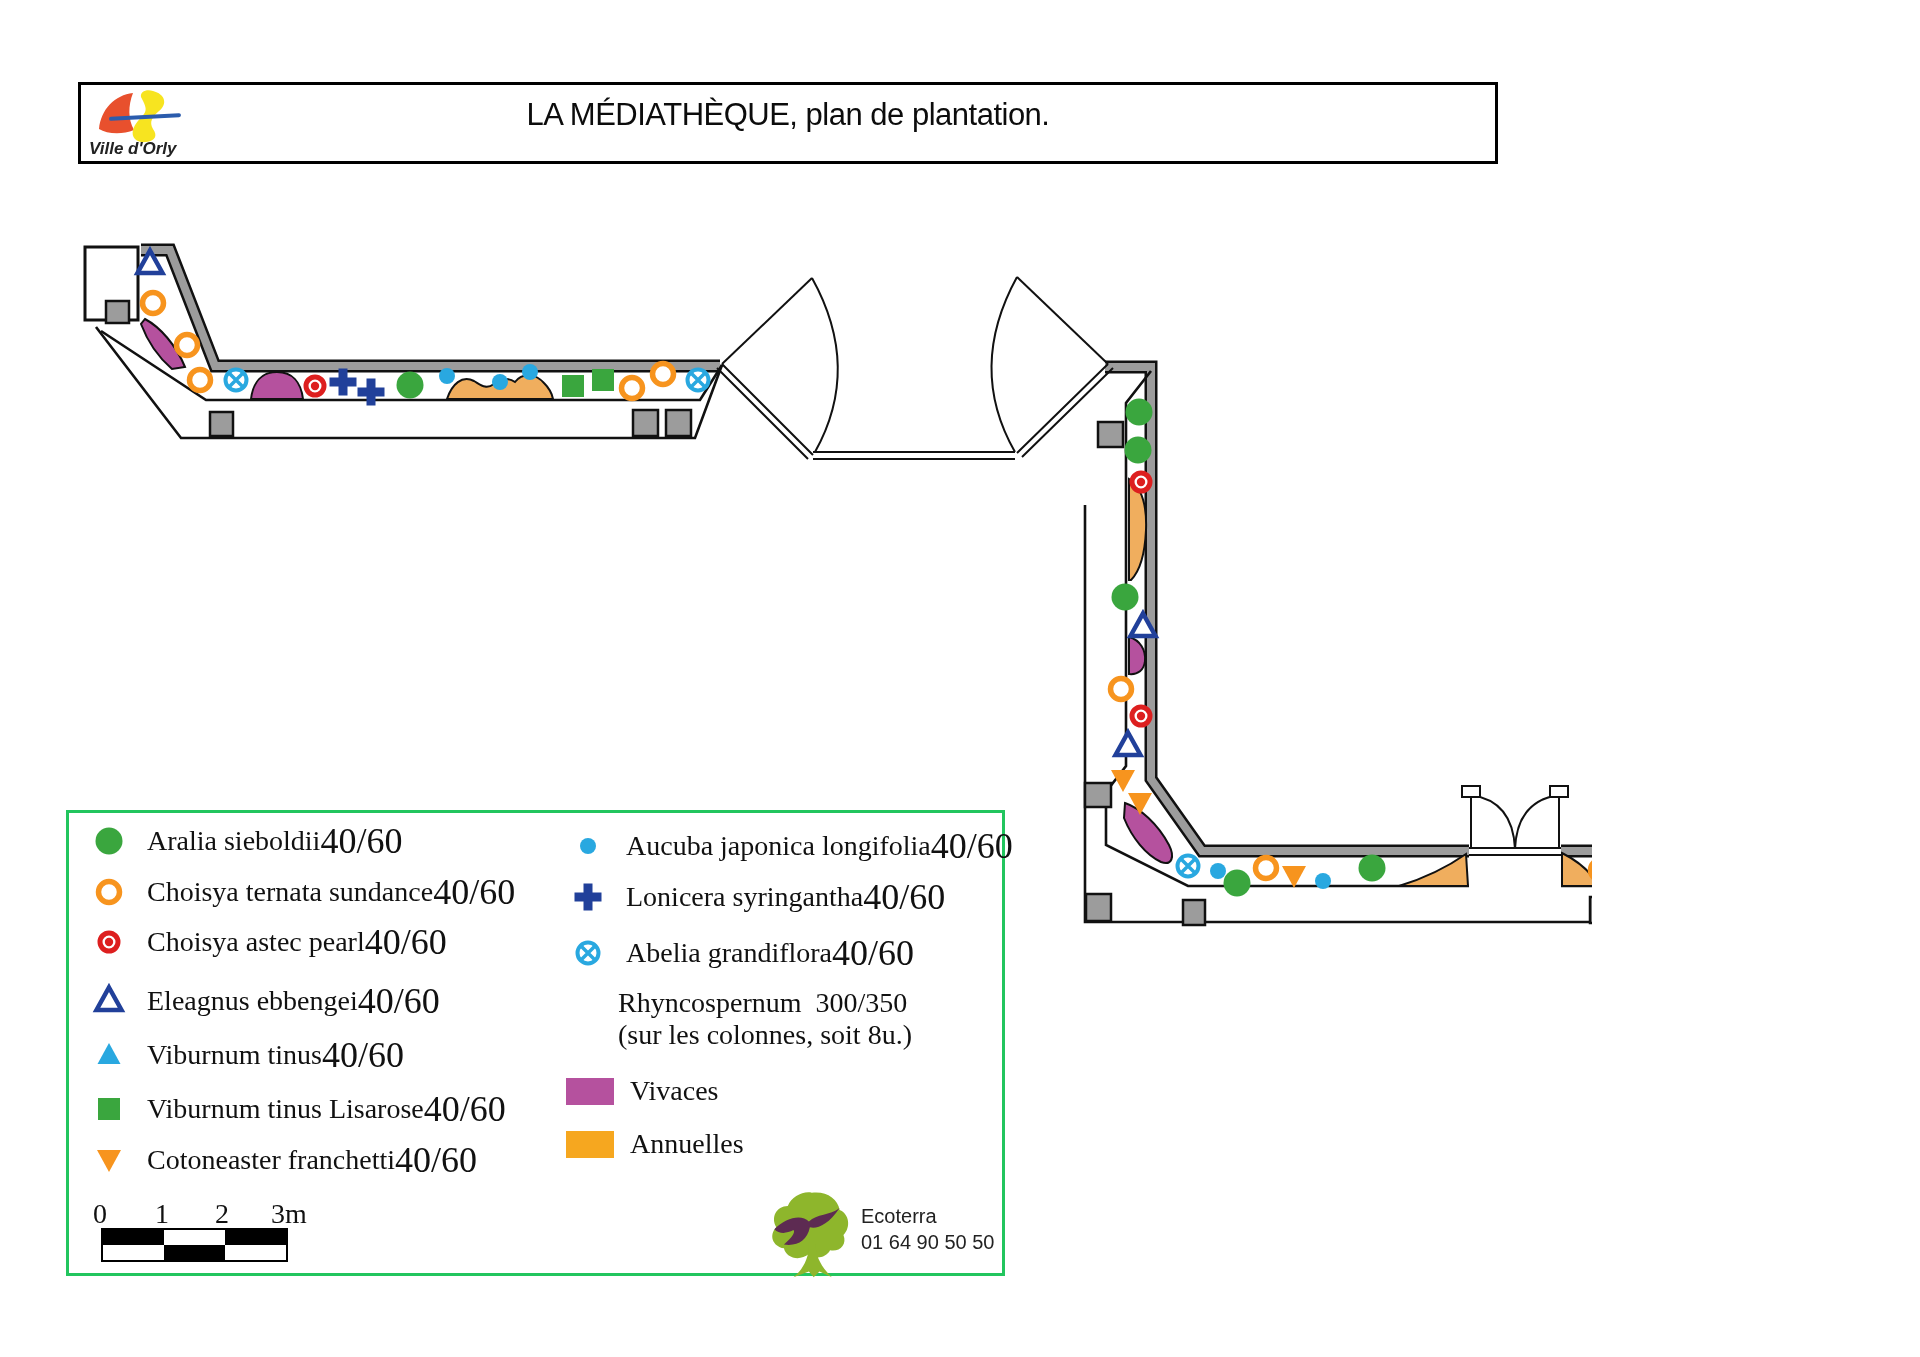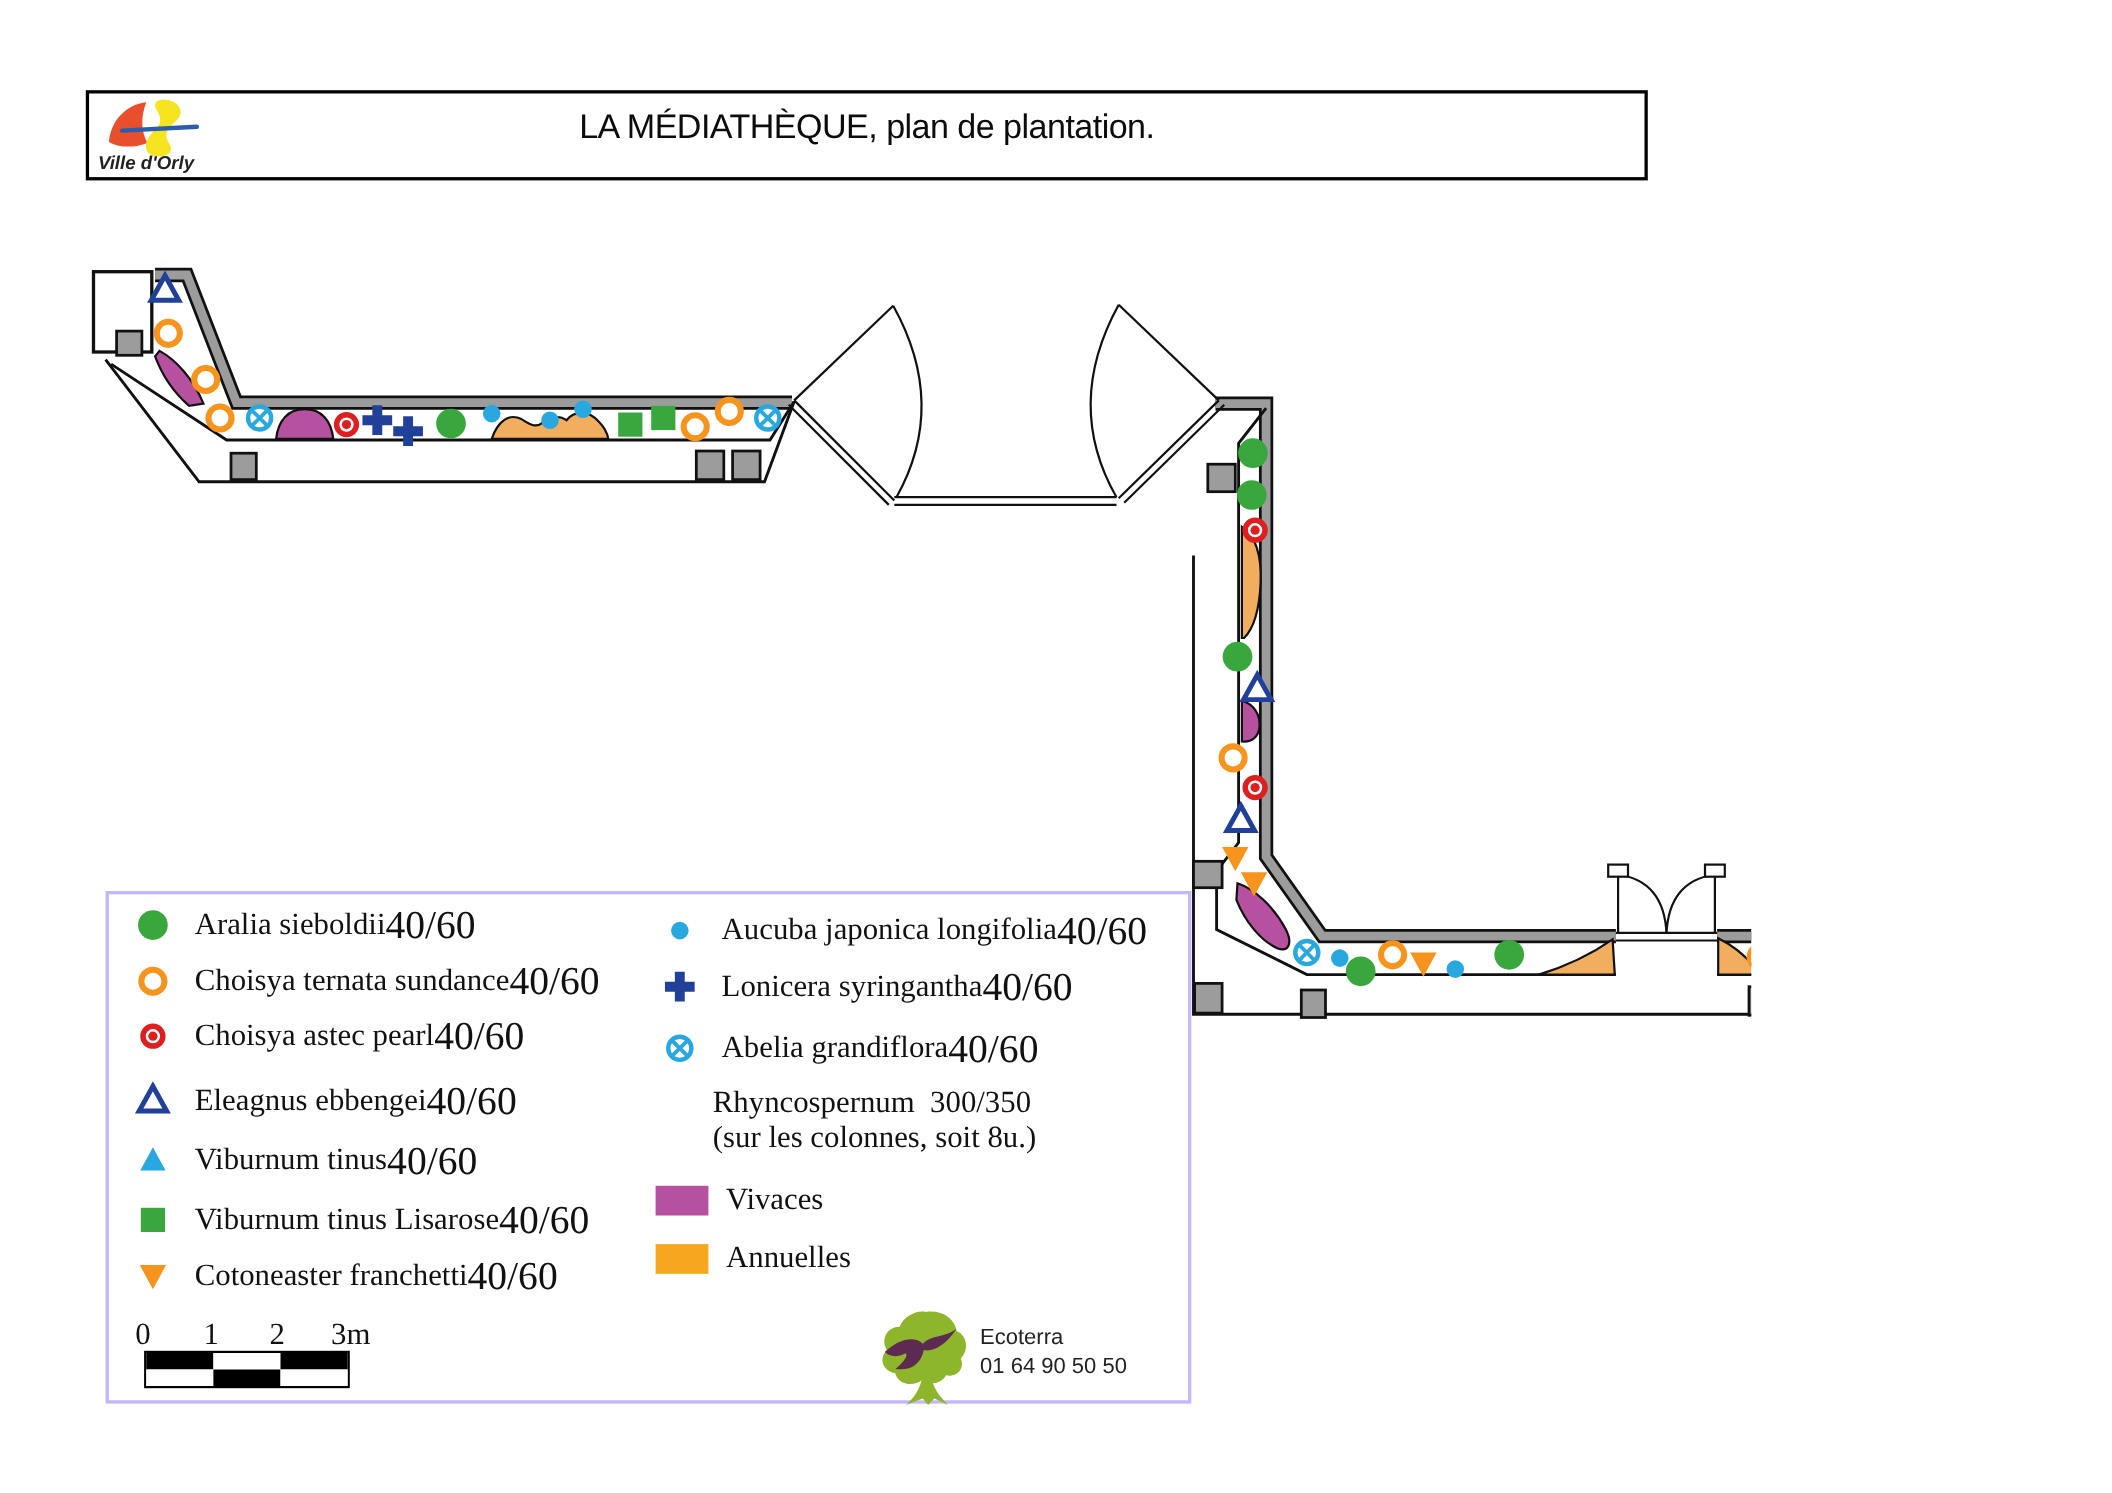--- a/index.html
+++ b/index.html
@@ -12,21 +12,21 @@
   .logo{position:absolute;left:10px;top:4px;}
   .logocap{position:absolute;left:8px;top:54px;font-family:"Liberation Sans", sans-serif;
            font-style:italic;font-weight:bold;font-size:17px;color:#222;}
   
   .plansvg{position:absolute;left:0;top:0;}
   .bandO{fill:none;stroke:#111;stroke-width:13;}
   .bandF{fill:none;stroke:#9c9c9c;stroke-width:8;}
   .thin{fill:none;stroke:#111;stroke-width:2.6;}
   .thin2{fill:none;stroke:#111;stroke-width:2;}
   
-  .legendbox{position:absolute;left:96px;top:810px;width:933px;height:460px;border:3px solid #c4b5fd;background:#fff;padding-left:48px;}
+  .legendbox{position:absolute;left:66px;top:810px;width:933px;height:460px;border:3px solid #22c55e;background:#fff;}
   .lrow{position:absolute;display:flex;align-items:center;height:40px;}
   .lrow .sym{width:44px;height:40px;flex:0 0 44px;}
   .lrow .lbl{font-size:28px;margin-left:16px;white-space:nowrap;}
   .lrow .size{font-size:36px;white-space:nowrap;}
   .swatch{width:48px;height:27px;flex:0 0 48px;}
   .rhyn{position:absolute;font-size:28px;line-height:32px;white-space:nowrap;}
   .scalelabel{position:absolute;font-size:28px;}
   .scalebar{position:absolute;left:32px;top:415px;width:183px;height:30px;border:2px solid #000;
             display:grid;grid-template-rows:15px 15px;grid-template-columns:61px 61px 61px;}
   .sb-b{background:#000;} .sb-w{background:#fff;}

